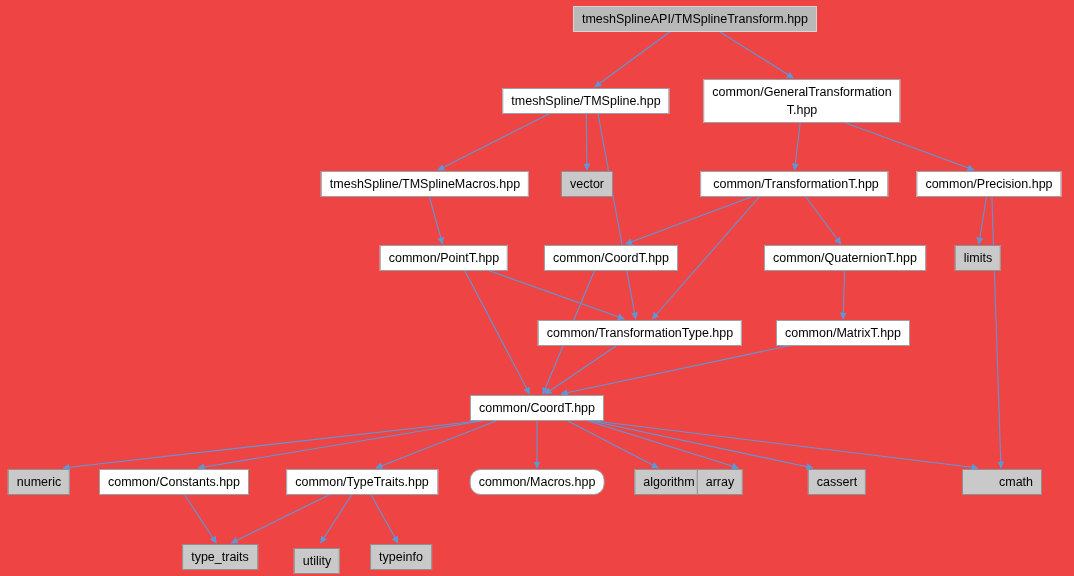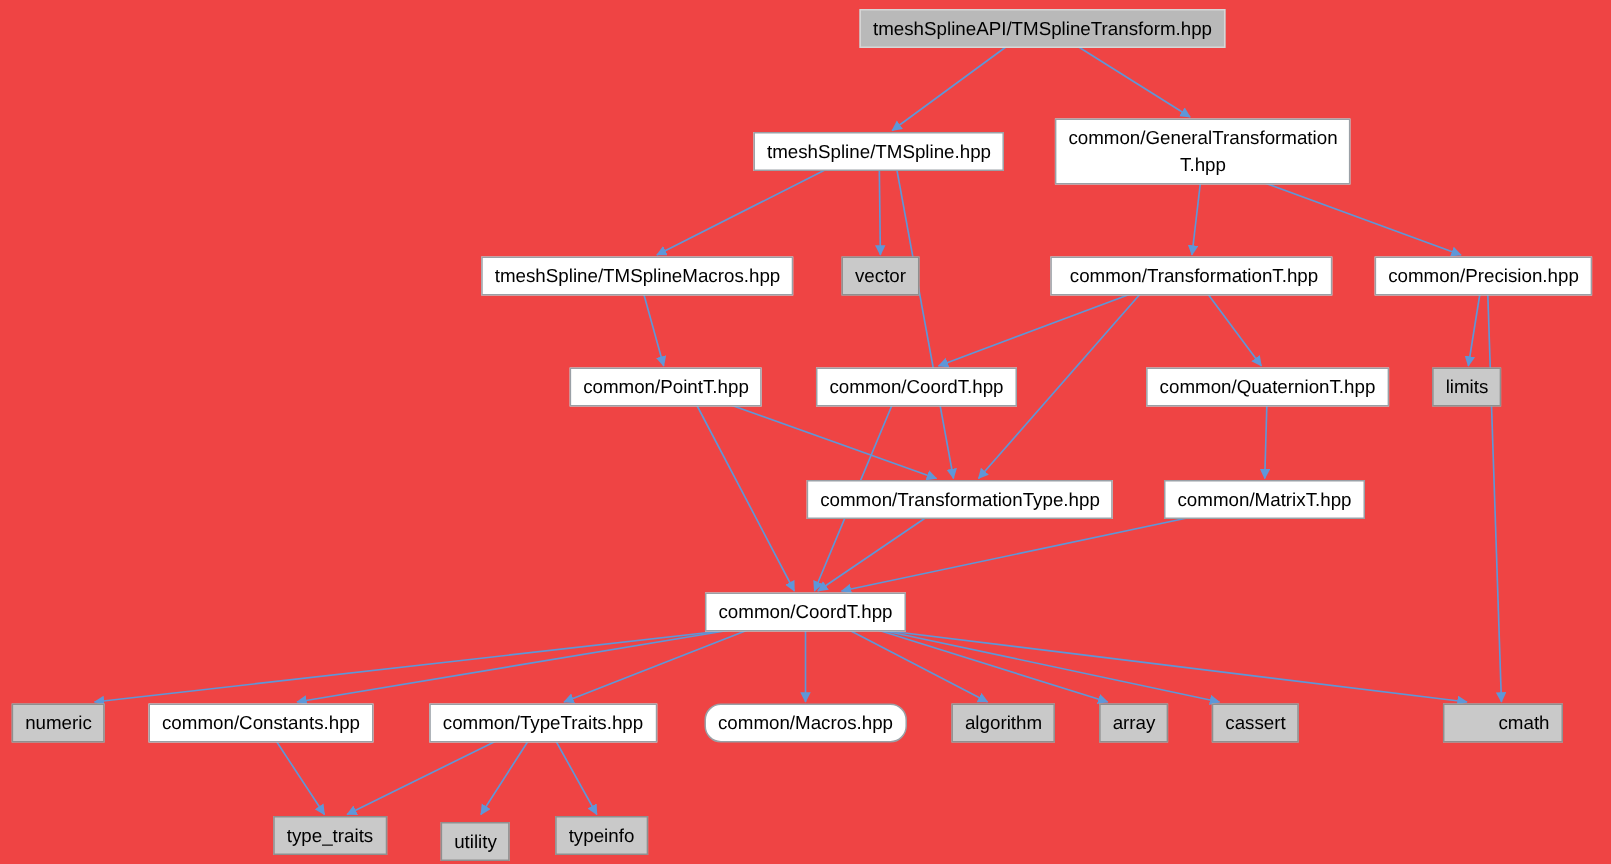--- a/index.html
+++ b/index.html
@@ -85,20 +85,20 @@
       <div class="node project" style="left: 845px; top: 245px;"><span>common/QuaternionT.hpp</span></div>
       <div class="node system" style="left: 978px; top: 245px;"><span>limits</span></div>
       <div class="node project" style="left: 640px; top: 320px;"><span>common/TransformationType.hpp</span></div>
       <div class="node project" style="left: 843px; top: 320px;"><span>common/MatrixT.hpp</span></div>
       <div class="node project" style="left: 537px; top: 395px;"><span>common/CoordT.hpp</span></div>
       <div class="node system" style="left: 39px; top: 469px;"><span>numeric</span></div>
       <div class="node project" style="left: 174px; top: 469px;"><span>common/Constants.hpp</span></div>
       <div class="node project" style="left: 362px; top: 469px;"><span>common/TypeTraits.hpp</span></div>
       <div class="node project" style="left: 537px; top: 469px; border-radius: 11px;"><span>common/Macros.hpp</span></div>
       <div class="node system" style="left: 669px; top: 469px;"><span>algorithm</span></div>
-      <div class="node system" style="left: 756px; top: 469px;"><span>array</span></div>
+      <div class="node system" style="left: 720px; top: 469px;"><span>array</span></div>
       <div class="node system" style="left: 837px; top: 469px;"><span>cassert</span></div>
       <div class="node system" style="left: 1002px; top: 469px; padding-left: 36px;"><span>cmath</span></div>
       <div class="node system" style="left: 220px; top: 544px;"><span>type_traits</span></div>
       <div class="node system" style="left: 317px; top: 548px;"><span>utility</span></div>
       <div class="node system" style="left: 401px; top: 544px;"><span>typeinfo</span></div>
     </div>
 </div>
 
 </body></html>

